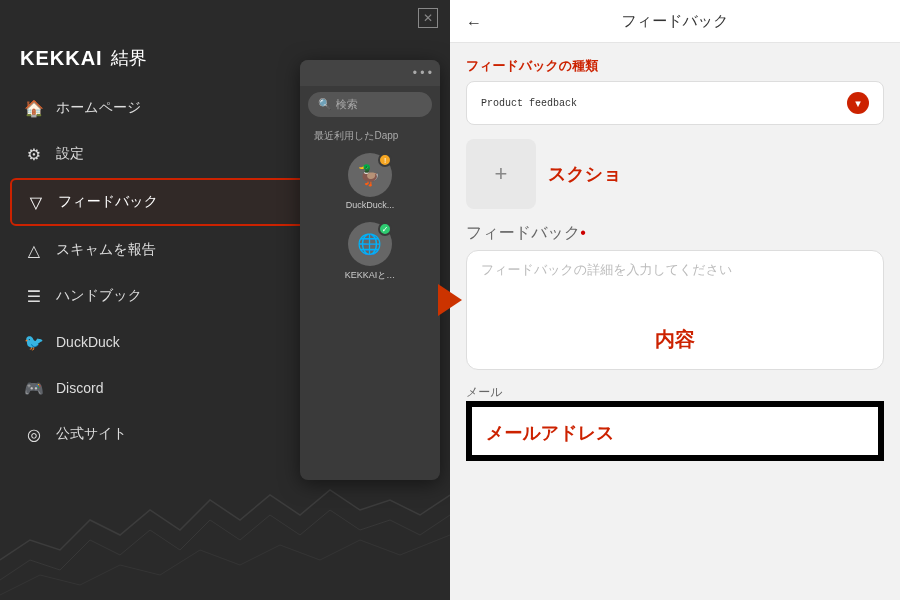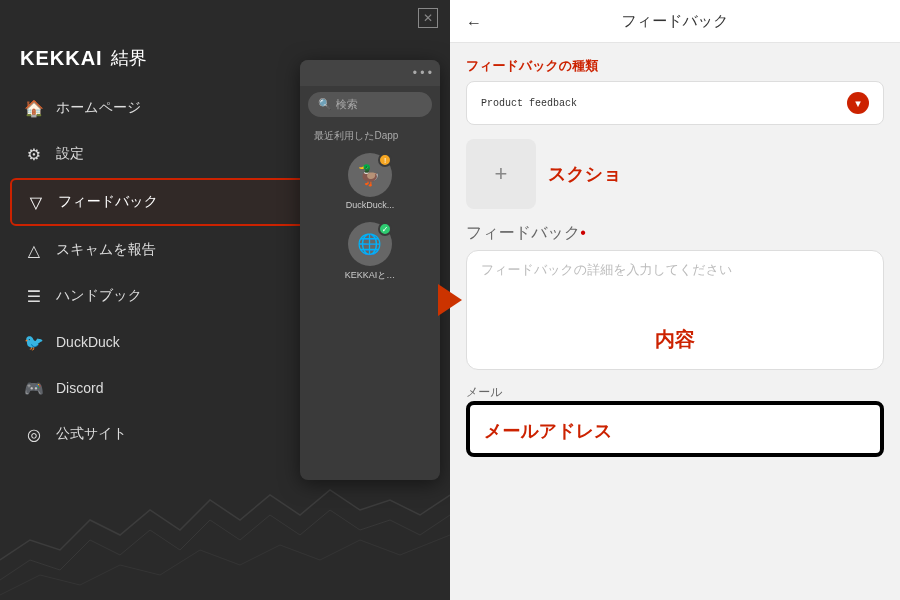--- a/index.html
+++ b/index.html
@@ -384,22 +384,22 @@
       flex-direction: column;
     }
 
     .mail-label {
       font-size: 12px;
       color: #666;
     }
 
     .mail-input-wrap {
       background: white;
-      border-radius: 8px;
-      border: 4px solid #000000;
+      border-radius: 0;
+      border: 6px solid #000000;
       padding: 10px 14px;
       position: relative;
     }
 
     .mail-big-label {
       color: #cc2200;
       font-size: 18px;
       font-weight: 700;
       display: block;
       margin-top: 4px;

